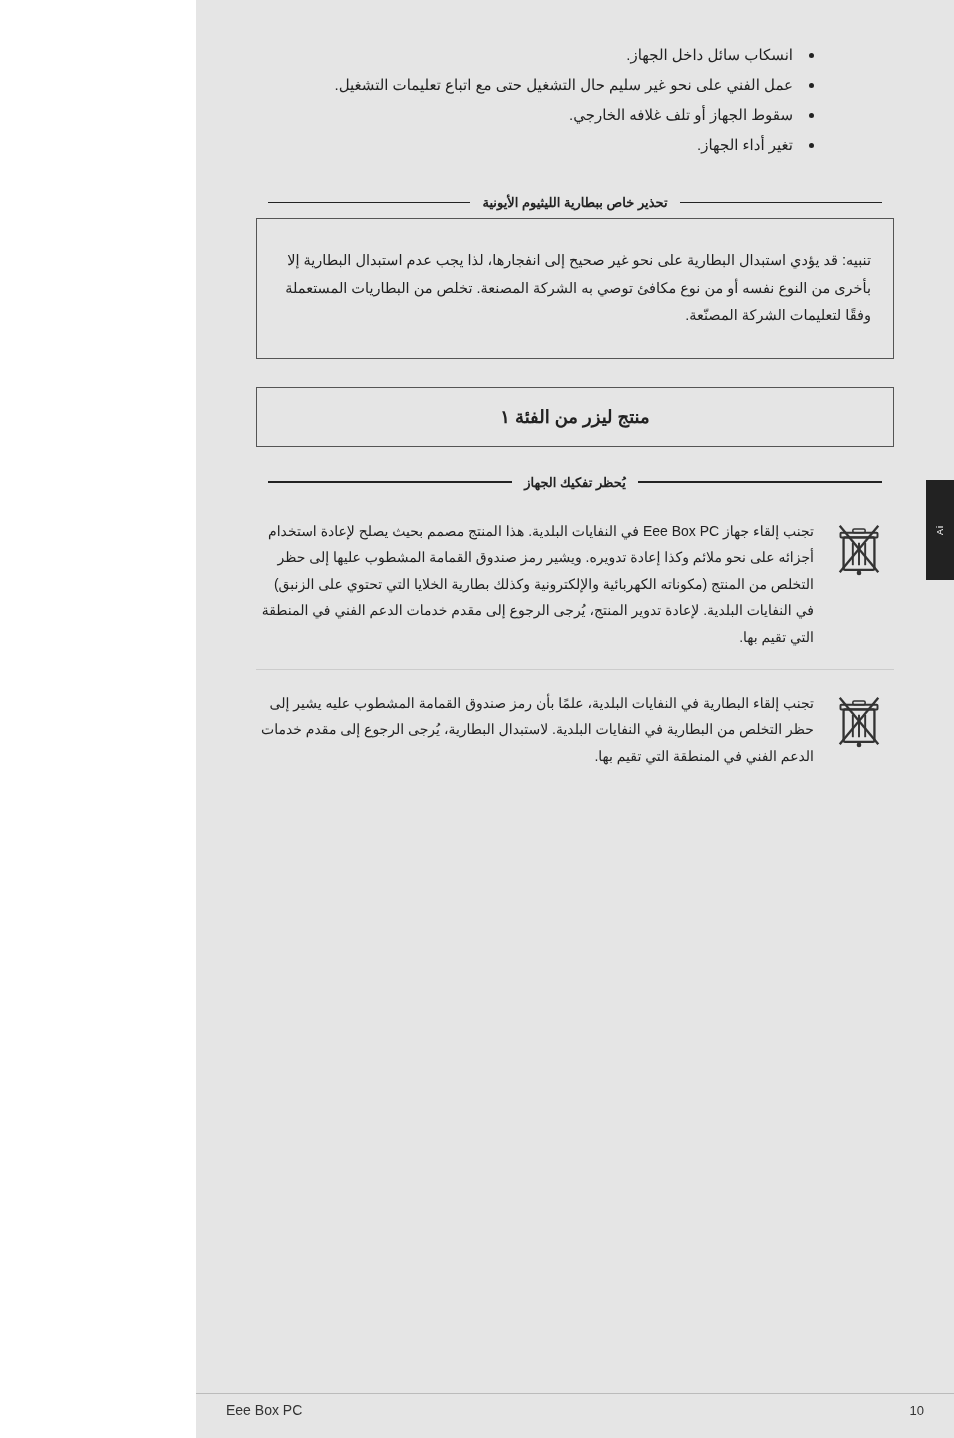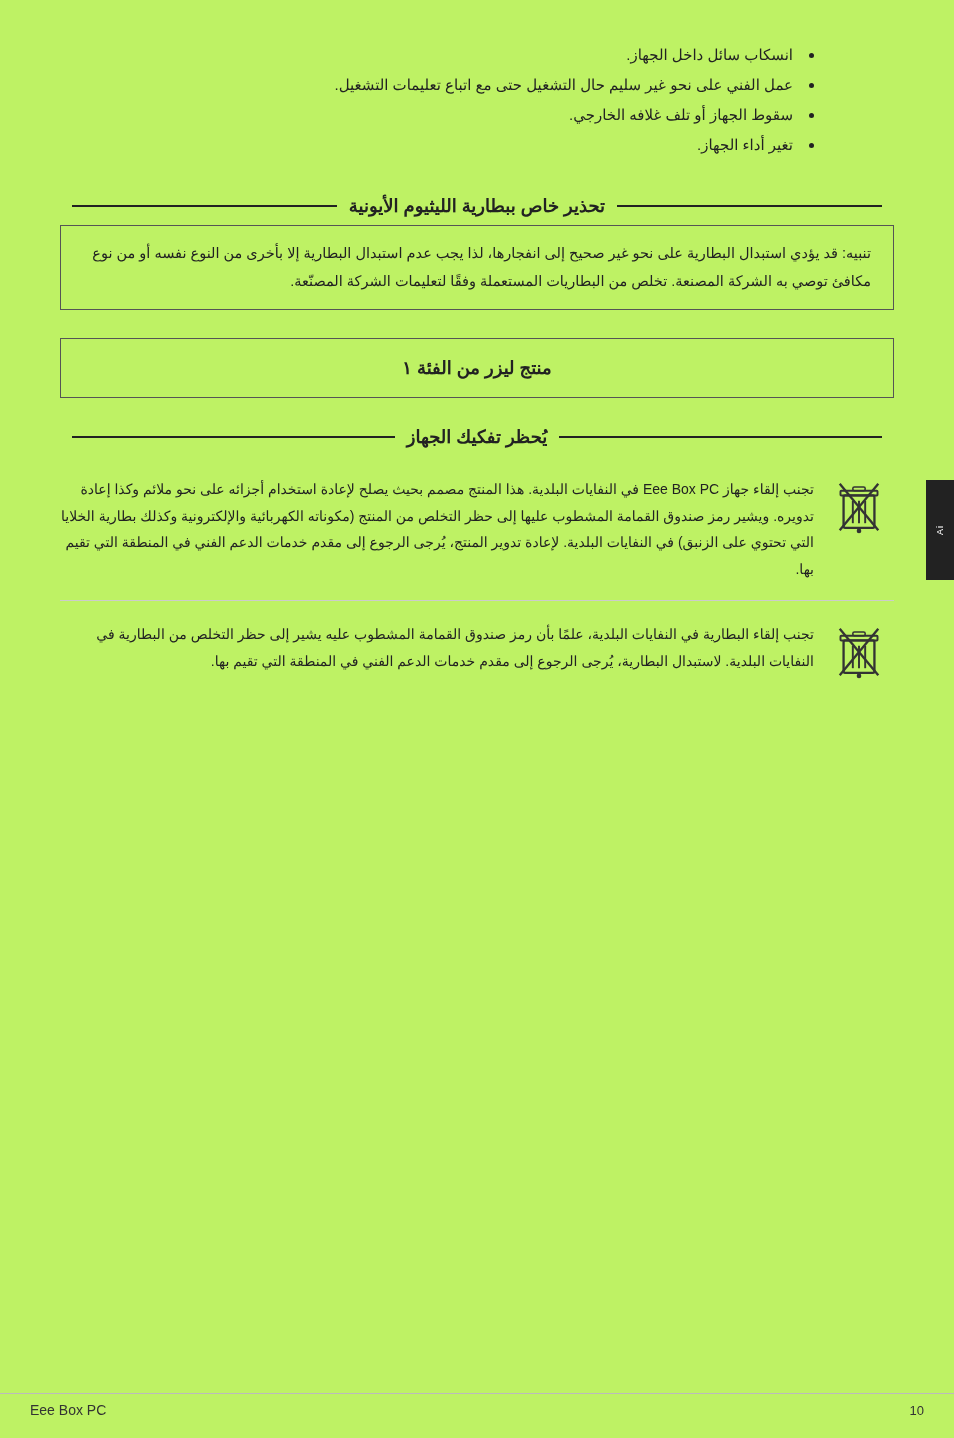--- a/index.html
+++ b/index.html
@@ -7,23 +7,23 @@
     body {
       width: 954px;
       min-height: 1438px;
       background: #ffffff;
       font-family: 'Arial', 'Tahoma', sans-serif;
       direction: rtl;
       position: relative;
     }
 
     .page-container {
-      width: 954px;
+      width: 758px;
       min-height: 1438px;
-      background: #bef264;
+      background: #e5e5e5;
       padding: 40px 60px 60px 60px;
       position: relative;
     }
 
     
     .bullet-list {
       list-style: disc;
       margin-bottom: 30px;
       padding-right: 0;
       text-align: right;
@@ -53,29 +53,29 @@
     .warning-title-bar::before,
     .warning-title-bar::after {
       content: '';
       flex: 1;
       height: 1.5px;
       background: #222;
       margin: 0 12px;
     }
 
     .warning-title-text {
-      font-size: 18px;
+      font-size: 13px;
       font-weight: bold;
       color: #222;
       white-space: nowrap;
     }
 
     .warning-box {
       border: 1.5px solid #555;
-      padding: 14px 22px;
+      padding: 28px 22px;
       text-align: right;
     }
 
     .warning-box p {
       font-size: 14.5px;
       line-height: 1.9;
       color: #222;
     }
 
     

